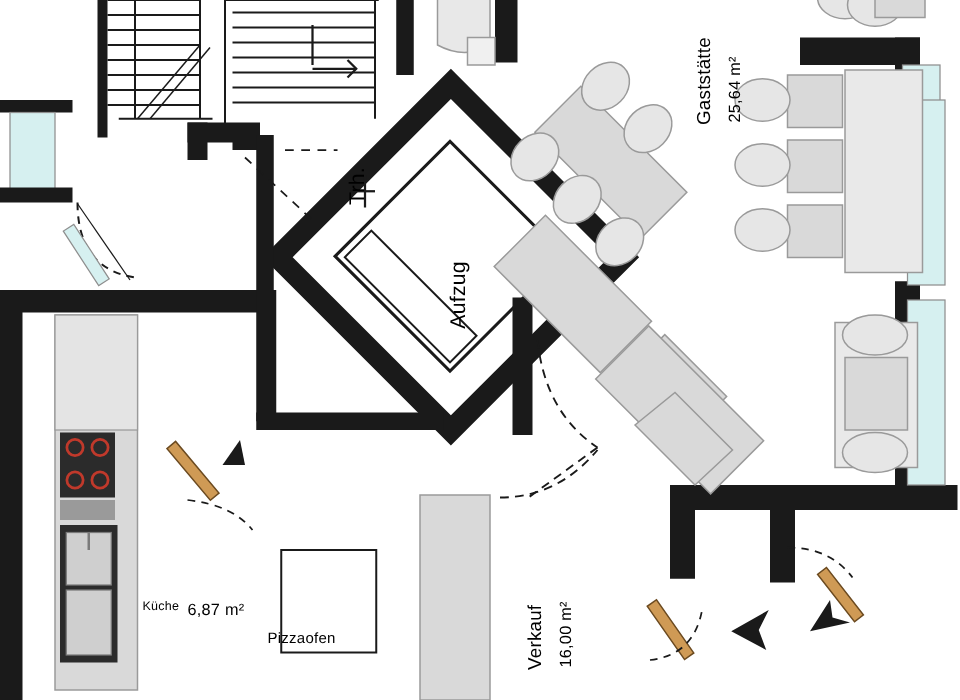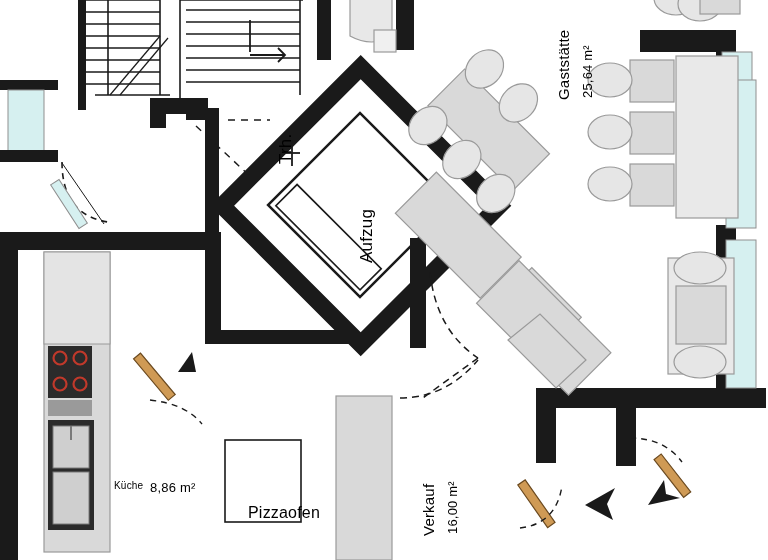--- a/index.html
+++ b/index.html
@@ -266,20 +266,20 @@
   </svg>
 
   <div class="lbl vert" style="left:556px; top:100px; font-size:15px;">Gaststätte</div>
   <div class="lbl vert" style="left:581px; top:98px; font-size:13px;">25,64 m²</div>
 
   <div class="lbl vert" style="left:276px; top:164px; font-size:17px;">Trh.</div>
 
   <div class="lbl vert" style="left:357px; top:263px; font-size:17px;">Aufzug</div>
 
   <div class="lbl" style="left:114px; top:480px; font-size:10px;">Küche</div>
-  <div class="lbl" style="left:150px; top:481px; font-size:13px;">8,86 m²</div>
+  <div class="lbl" style="left:150px; top:481px; font-size:13px;">6,87 m²</div>
 
   <div class="lbl vert" style="left:421px; top:536px; font-size:15px;">Verkauf</div>
   <div class="lbl vert" style="left:446px; top:534px; font-size:13px;">16,00 m²</div>
 
-  <div class="lbl" style="left:248px; top:504px; font-size:16px;">Pizzaofen</div>
+  <div class="lbl" style="left:214px; top:504px; font-size:12px;">Pizzaofen</div>
 
 </div>
 
 </body></html>

